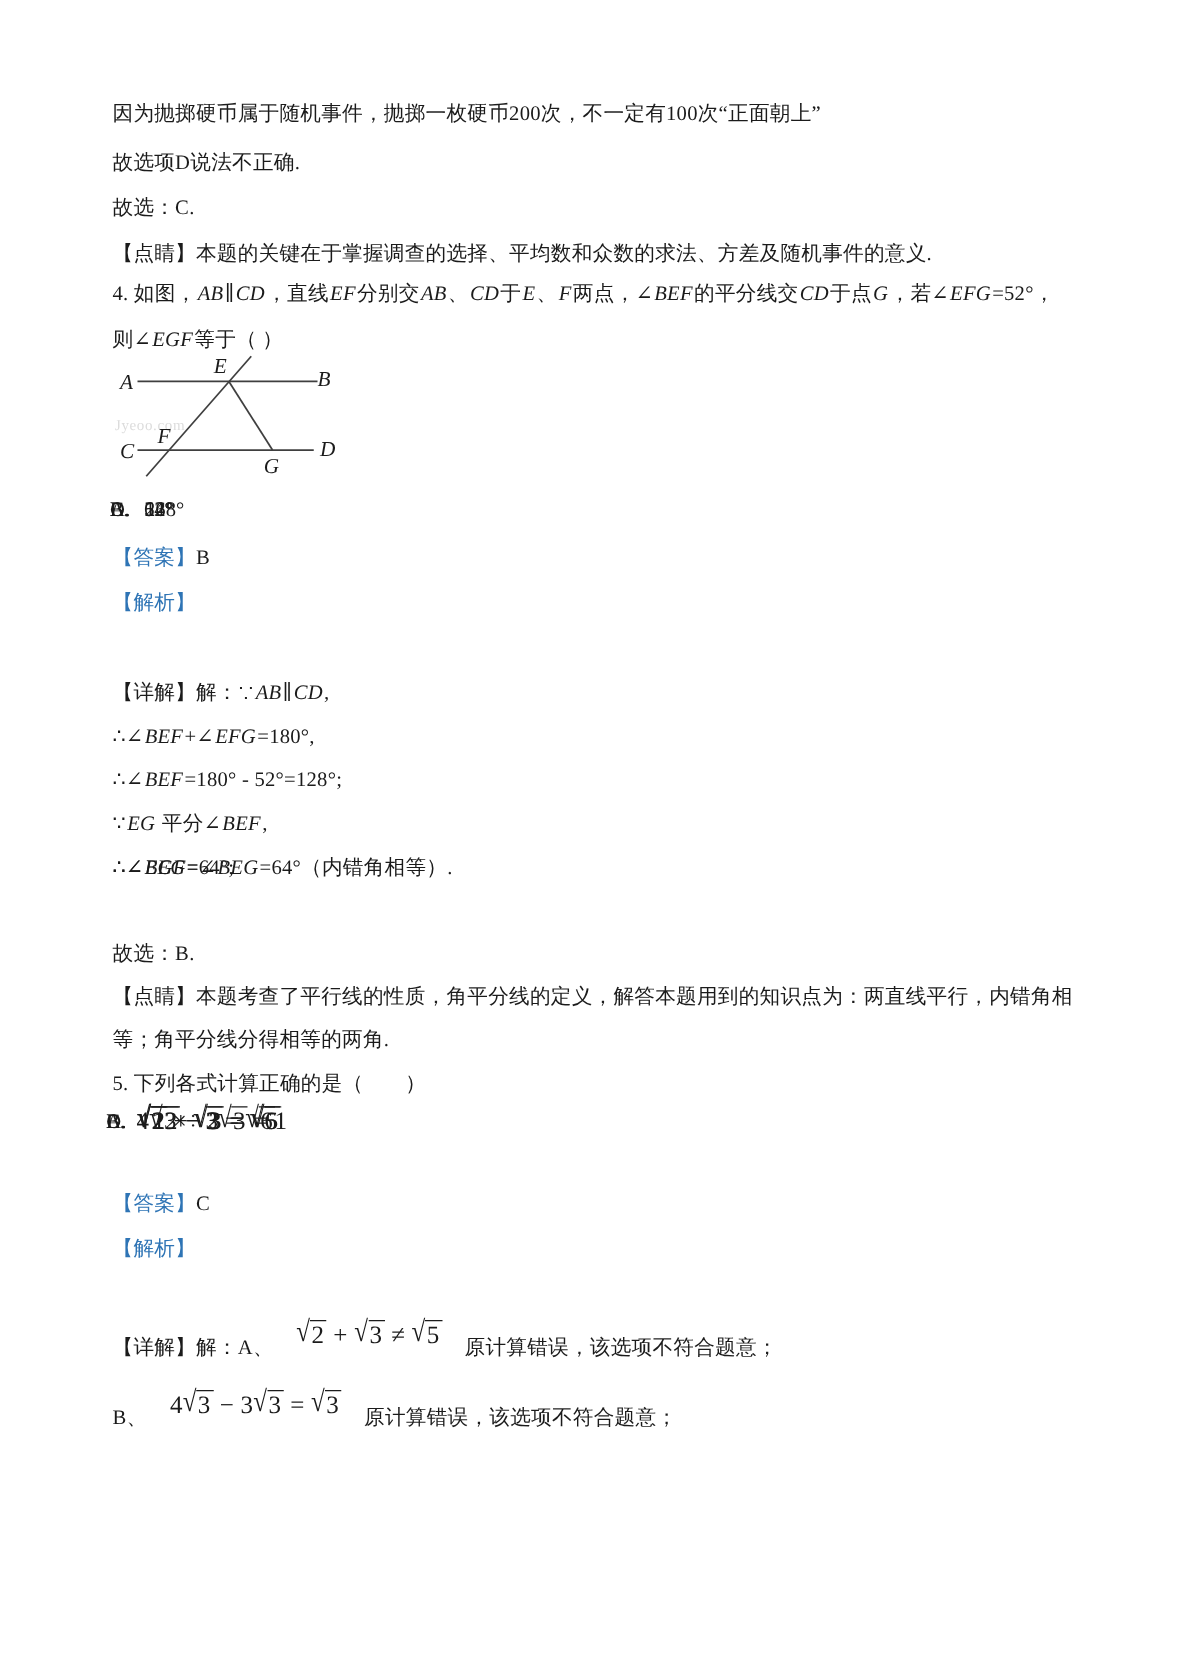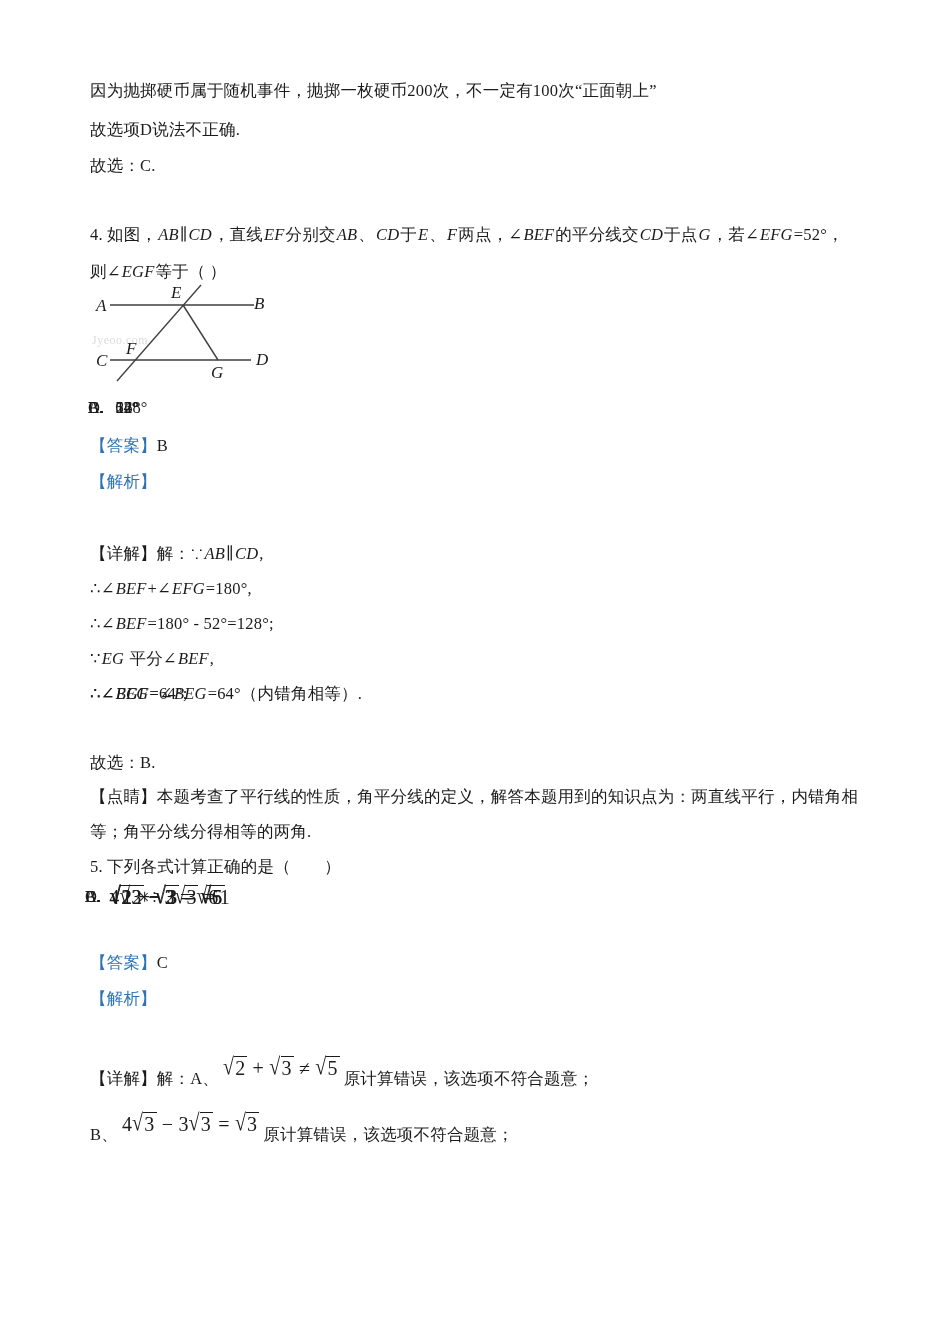--- a/index.html
+++ b/index.html
@@ -28,36 +28,37 @@
   .opt .olabel { margin-right:12px; }
 
   
   .optrow5 { position:absolute; left:85px; top:884px; width:800px; height:46px; }
   .optrow5 .opt { position:absolute; top:0; display:inline-flex; align-items:flex-end; }
   .optrow5 .o1{left:0} .optrow5 .o2{left:200} .optrow5 .o3{left:398} .optrow5 .o4{left:590}
   .optrow5 .olabel { font-size:16.5px; padding-bottom:3px; margin-right:9px; }
   .fm { font-size:20px; line-height:26px; }
 
   
-  .mixline .fm { display:inline-block; position:relative; top:-9px; margin:0 4px; }
+  .mixline .fm { display:inline-block; position:relative; top:-9px; margin:0 18px; }
 
   
   .fig { position:absolute; left:88px; top:278px; }
   .fig line { stroke:#3f3f3f; stroke-width:1.4; }
   .fig text { font-size:17px; fill:#1b1b1b; font-family:"Liberation Serif",serif; }
   .fig .wm { font-size:12px; fill:#dcdcdc; font-style:normal; letter-spacing:0.5px; }
 </style>
 </head>
 <body>
 
 <div class="page">
 
   <div class="ln" style="top:80px">因为抛掷硬币属于随机事件，抛掷一枚硬币200次，不一定有100次“正面朝上”</div>
   <div class="ln" style="top:119px">故选项D说法不正确.</div>
   <div class="ln" style="top:155px">故选：C.</div>
+  <div class="ln" style="top:192px">【点睛】本题的关键在于掌握调查的选择、平均数和众数的求法、方差及随机事件的意义.</div>
 
   <div class="ln" style="top:224px">4. 如图，<i>AB</i>∥<i>CD</i>，直线<i>EF</i>分别交<i>AB</i>、<i>CD</i>于<i>E</i>、<i>F</i>两点，∠<i>BEF</i>的平分线交<i>CD</i>于点<i>G</i>，若∠<i>EFG</i>=52°，</div>
   <div class="ln" style="top:261px">则∠<i>EGF</i>等于（ ）</div>
 
   <svg class="fig" width="300" height="120" viewBox="0 0 300 120">
     <text class="wm" x="4" y="66">Jyeoo.com</text>
     <line x1="22" y1="27" x2="166" y2="27"></line>
     <line x1="22" y1="82" x2="163" y2="82"></line>
     <line x1="113" y1="7" x2="29" y2="103"></line>
     <line x1="95" y1="27" x2="130" y2="82"></line>

